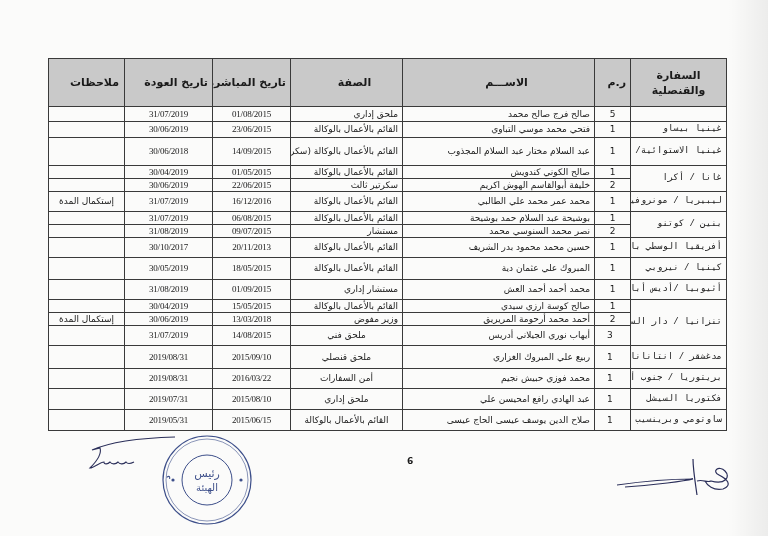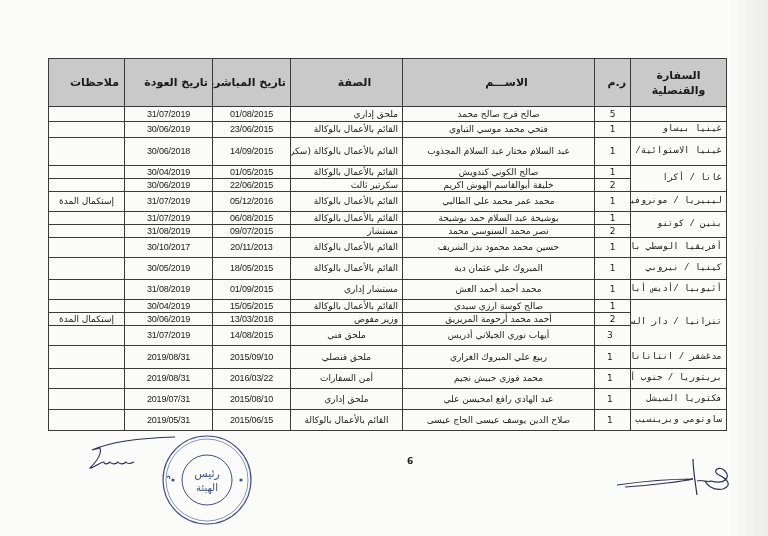--- a/index.html
+++ b/index.html
@@ -35,24 +35,24 @@
     font-weight: bold;
     font-size: 11px;
     height: 47px;
     text-align: center;
     line-height: 15px;
     padding-left: 20px;
   }
   td.country { text-align: right; font-family: Liberation Mono, monospace; }
   td.num { text-align: center; font-size: 10px; }
   td.num.left { text-align: left; padding-left: 12px; }
-  td.name { text-align: center; padding-right: 12px; }
+  td.name { text-align: right; padding-right: 12px; }
   td.role { text-align: right; padding-right: 8px; font-size: 8px; }
   td.role.center { text-align: center; }
-  td.date { text-align: center; font-family: Liberation Sans, sans-serif; font-size: 10px; letter-spacing: -0.2px; }
+  td.date { text-align: center; font-family: Liberation Serif, serif; font-size: 10px; letter-spacing: -0.2px; }
   td.notes { text-align: center; font-size: 8px; }
   td.wrap { white-space: normal; }
   .page-number {
     position: absolute; left: 407px; top: 456px;
     font-size: 9px; font-weight: bold;
   }
   .stamp {
     position: absolute; left: 160px; top: 433px; width: 94px; height: 94px;
   }
   .sig-left { position: absolute; left: 80px; top: 432px; width: 100px; height: 50px; }
@@ -132,21 +132,21 @@
       <td class="date">22/06/2015</td>
       <td class="date">30/06/2019</td>
       <td class="notes"></td>
     </tr>
 
     <tr style="height:20px">
       <td class="country">ليبيريا / مونروفيا</td>
       <td class="num">1</td>
       <td class="name">محمد عمر محمد علي الطالبي</td>
       <td class="role">القائم بالأعمال بالوكالة</td>
-      <td class="date">05/12/2016</td>
+      <td class="date">16/12/2016</td>
       <td class="date">31/07/2019</td>
       <td class="notes">إستكمال المدة</td>
     </tr>
 
     <tr style="height:13px">
       <td class="country" rowspan="2">بنين / كوتنو</td>
       <td class="num">1</td>
       <td class="name">بوشيحة عبد السلام حمد بوشيحة</td>
       <td class="role">القائم بالأعمال بالوكالة</td>
       <td class="date">06/08/2015</td>

